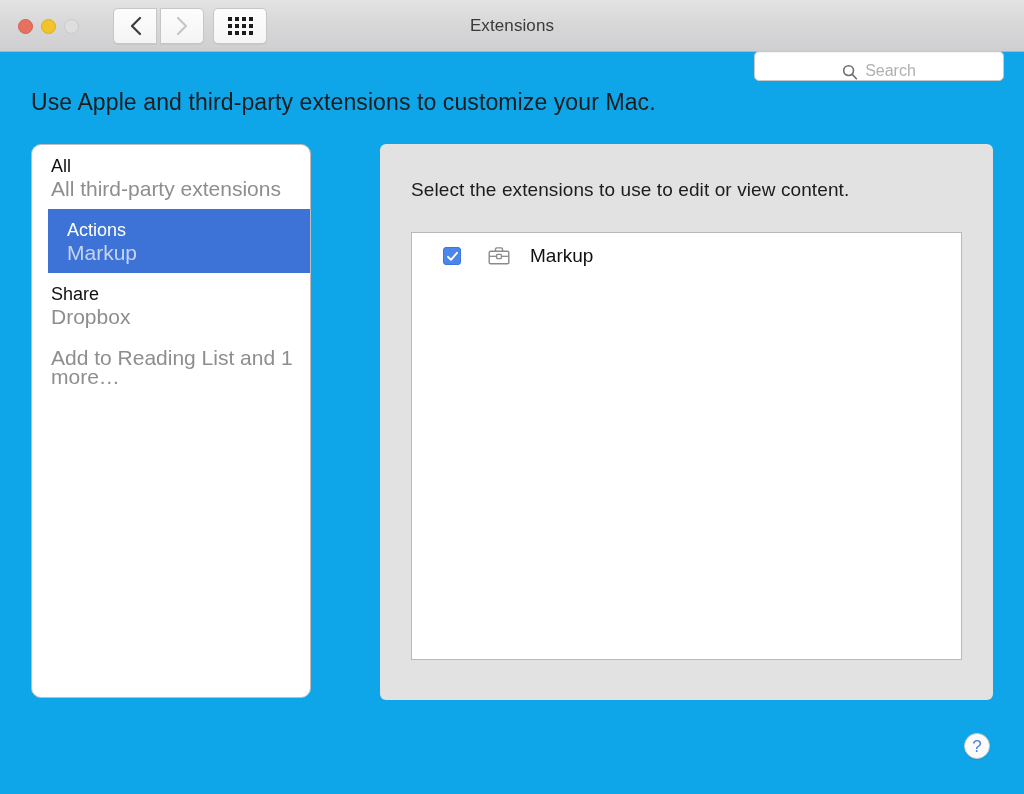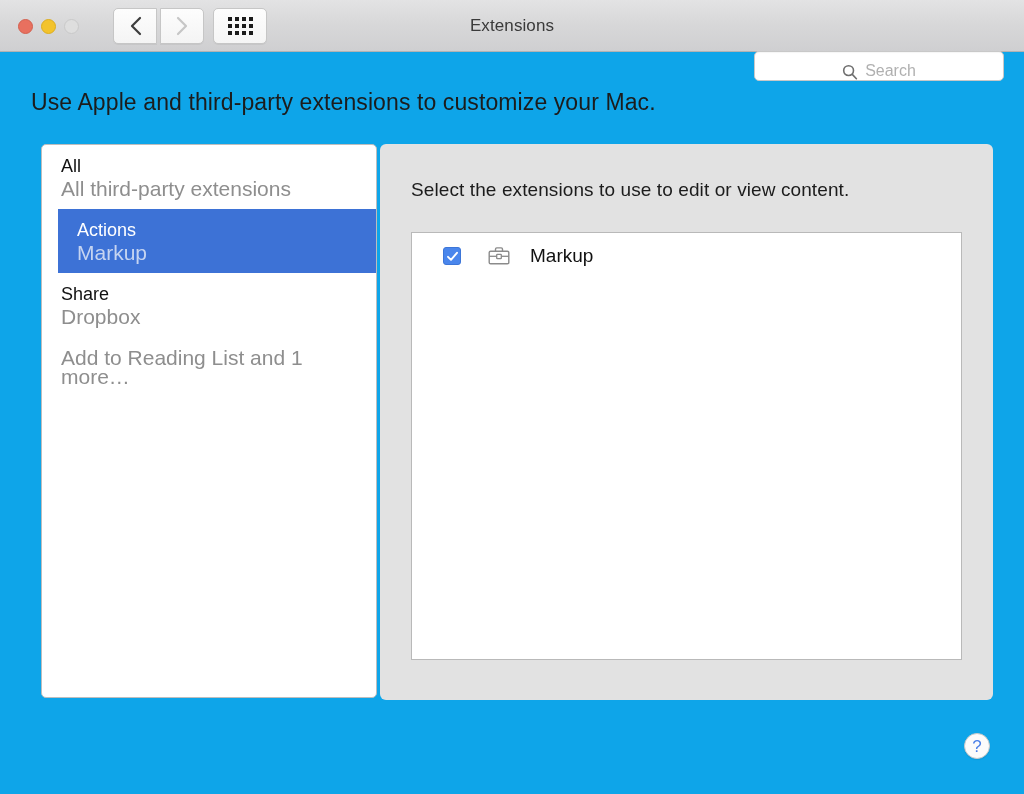--- a/index.html
+++ b/index.html
@@ -135,25 +135,25 @@
     position: absolute;
     left: 31px; top: 89px;
     font-size: 23px;
     color: #1c1c1c;
     letter-spacing: .1px;
   }
 
   
   .sidebar {
     position: absolute;
-    left: 41px; top: 144px;
-    width: 336px; height: 554px;
+    left: 31px; top: 144px;
+    width: 280px; height: 554px;
     background: #ffffff;
     border: 1px solid #bdbdbd;
-    border-radius: 5px;
+    border-radius: 10px;
     overflow: hidden;
     box-sizing: border-box;
   }
   .side-item {
     padding: 10px 0 11px 19px;
     box-sizing: border-box;
   }
   .side-item .s-title {
     font-size: 18px;
     color: #111111;

